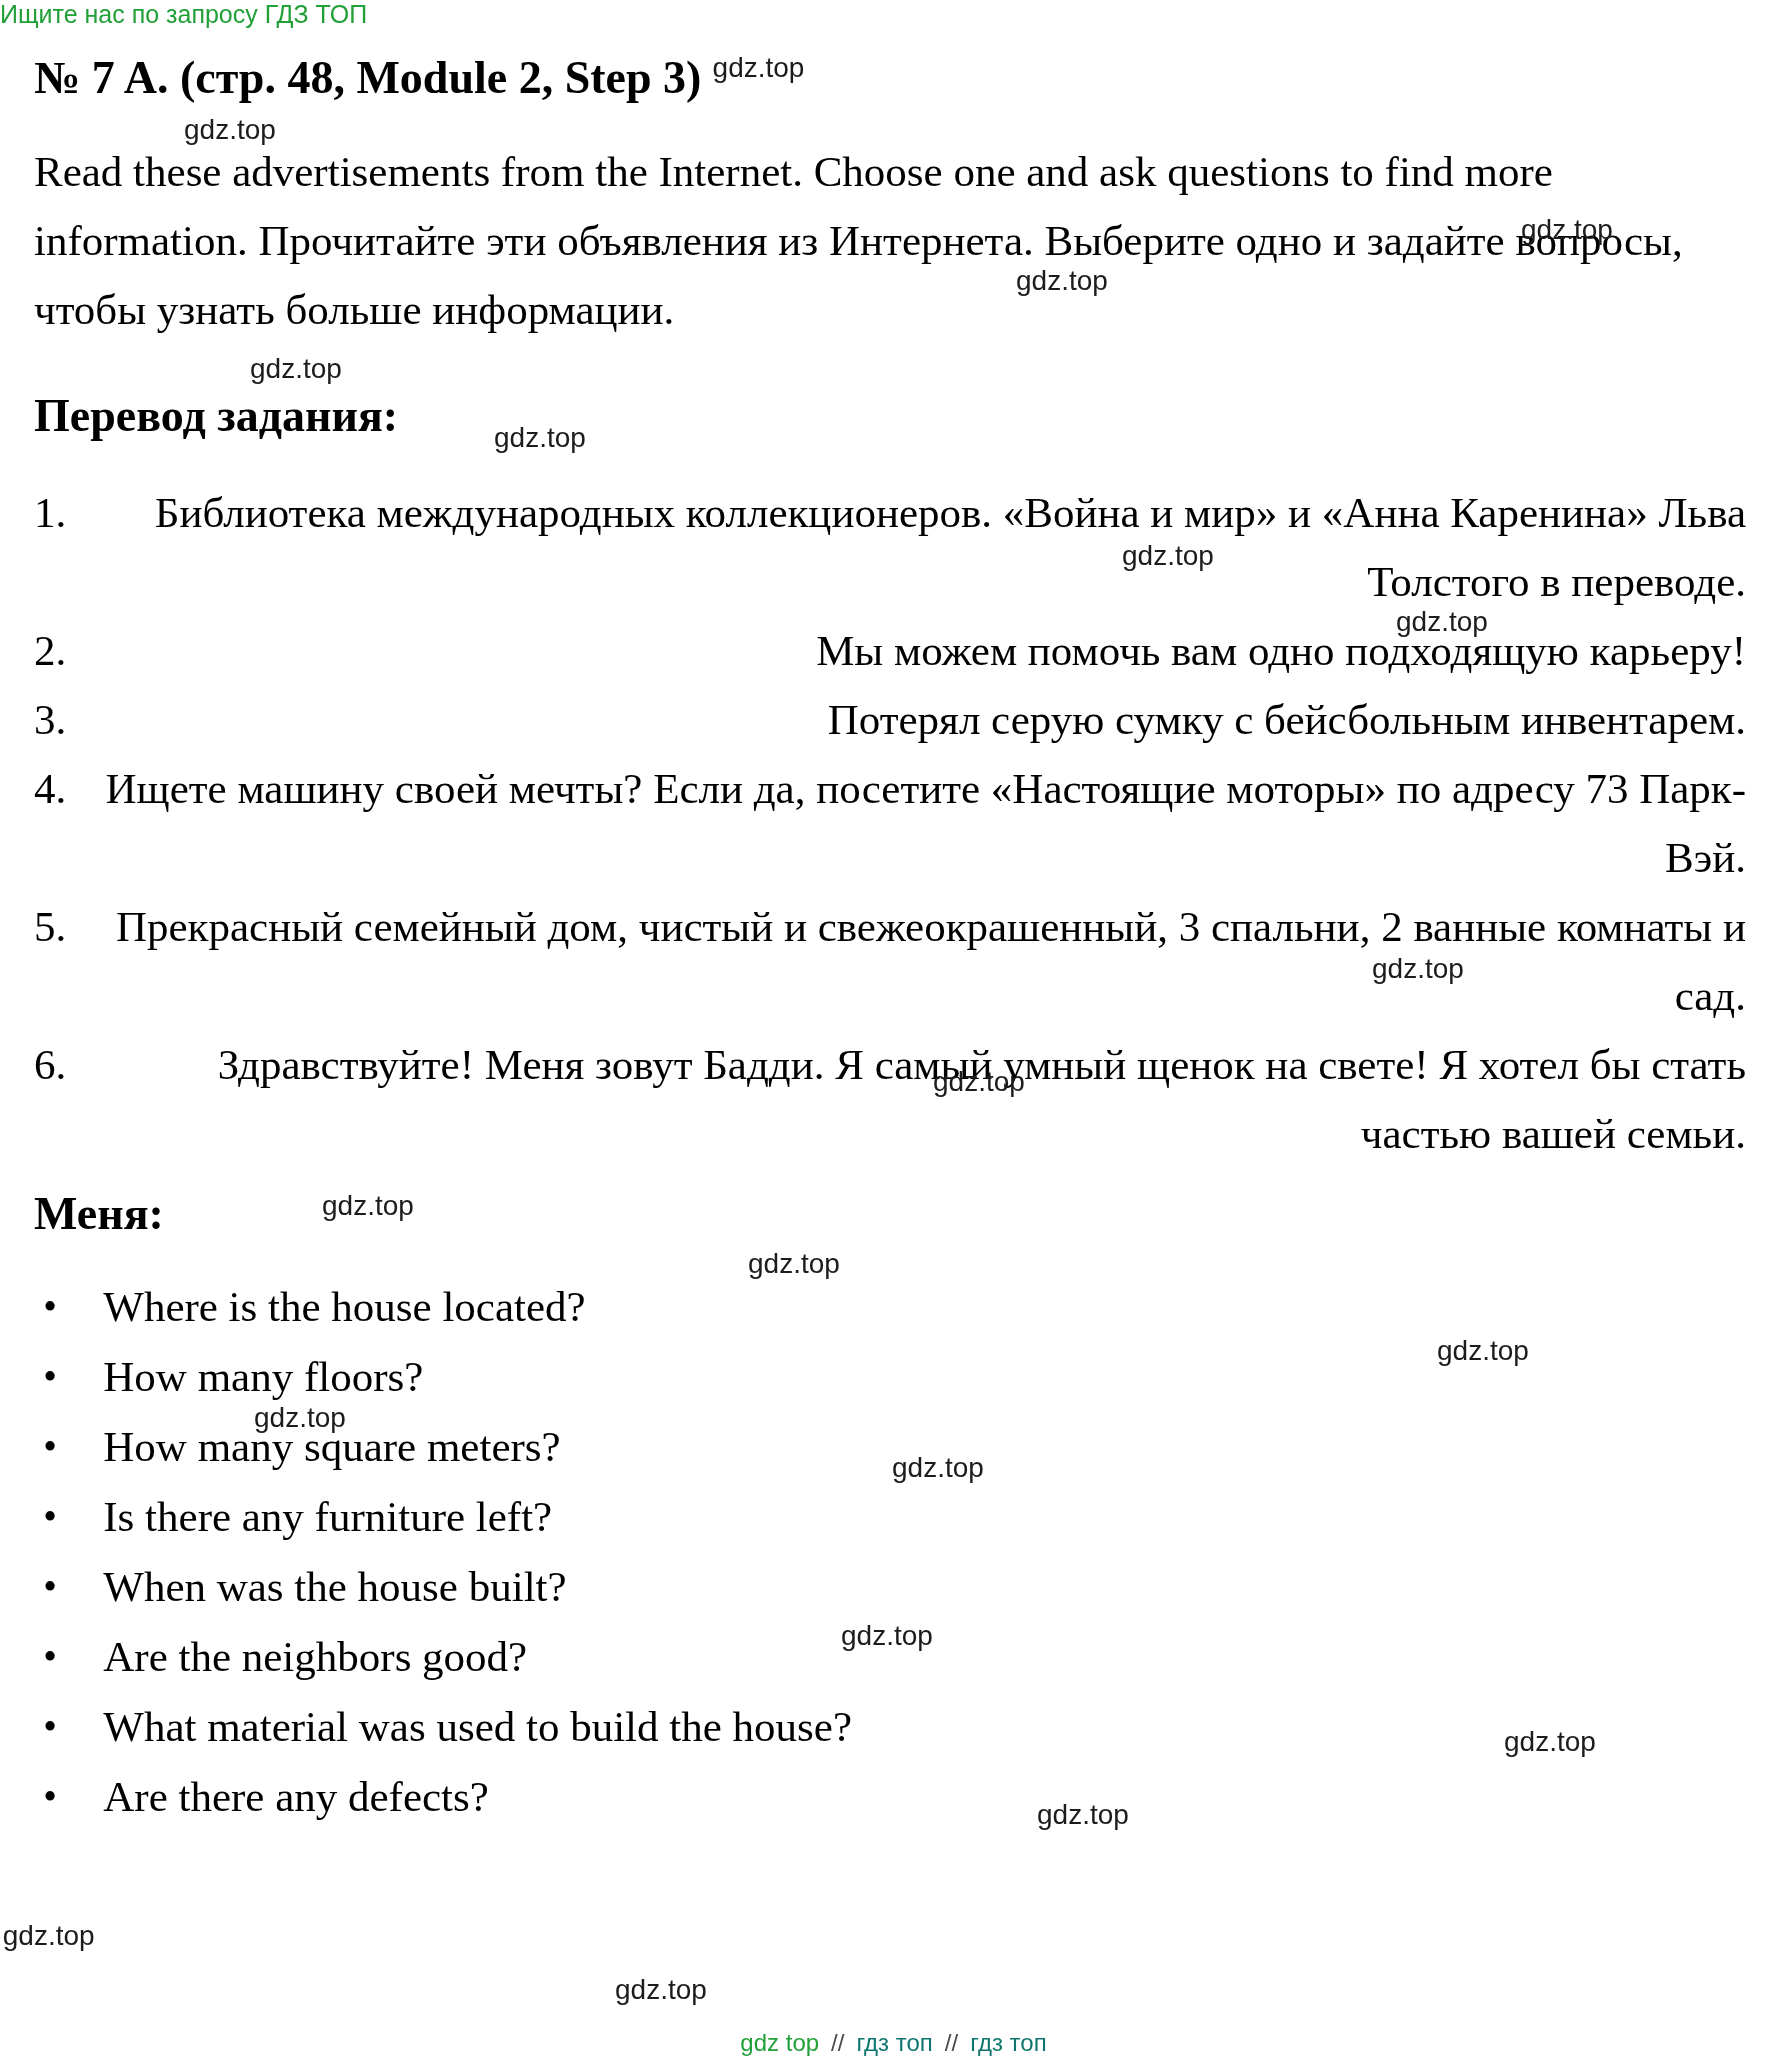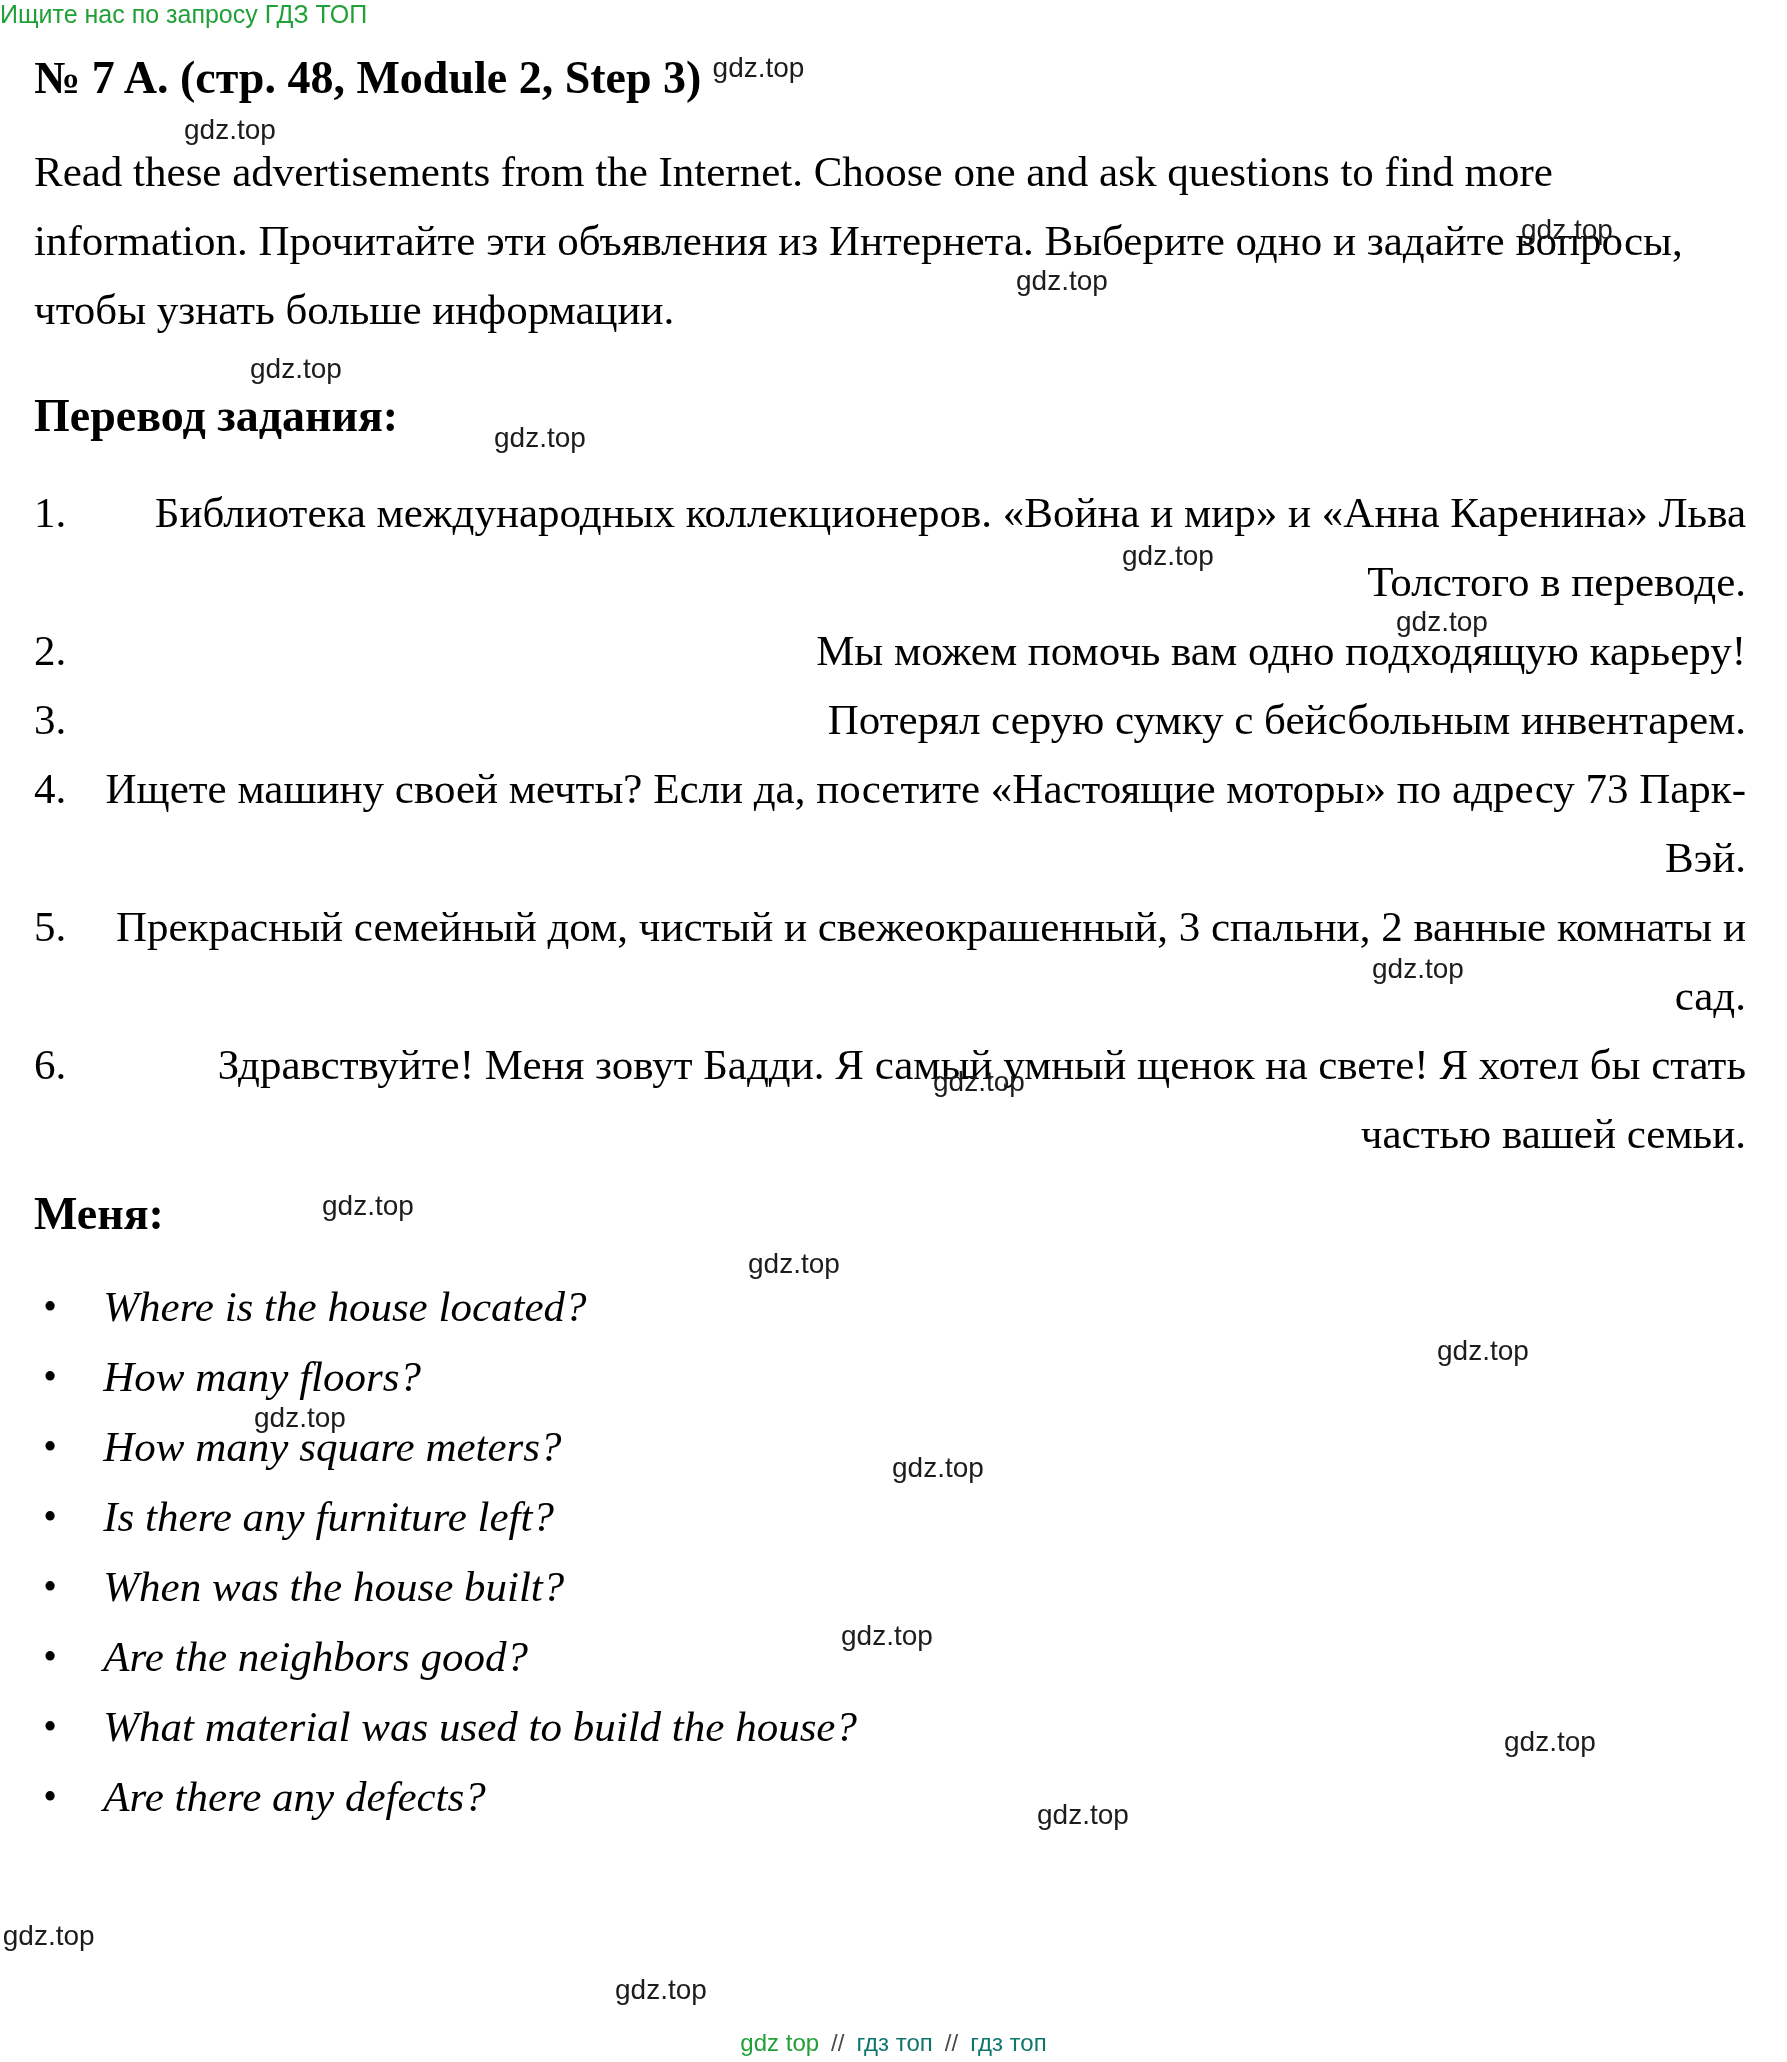--- a/index.html
+++ b/index.html
@@ -58,21 +58,21 @@
   .brow {
     display: flex;
     margin: 0 41px 0 34px;
     line-height: 70px;
   }
   .bdot {
     flex: 0 0 60px;
     padding-left: 9.3px;
     font-size: 39px;
   }
-  .btext { flex: 1; font-style: italic; }
+  .btext { flex: 1; }
   .footer {
     position: absolute;
     left: 0;
     right: 0;
     top: 2029px;
     text-align: center;
     font-family: "Liberation Sans", sans-serif;
     font-size: 24px;
   }
   .footer span { margin: 0 6px; }

